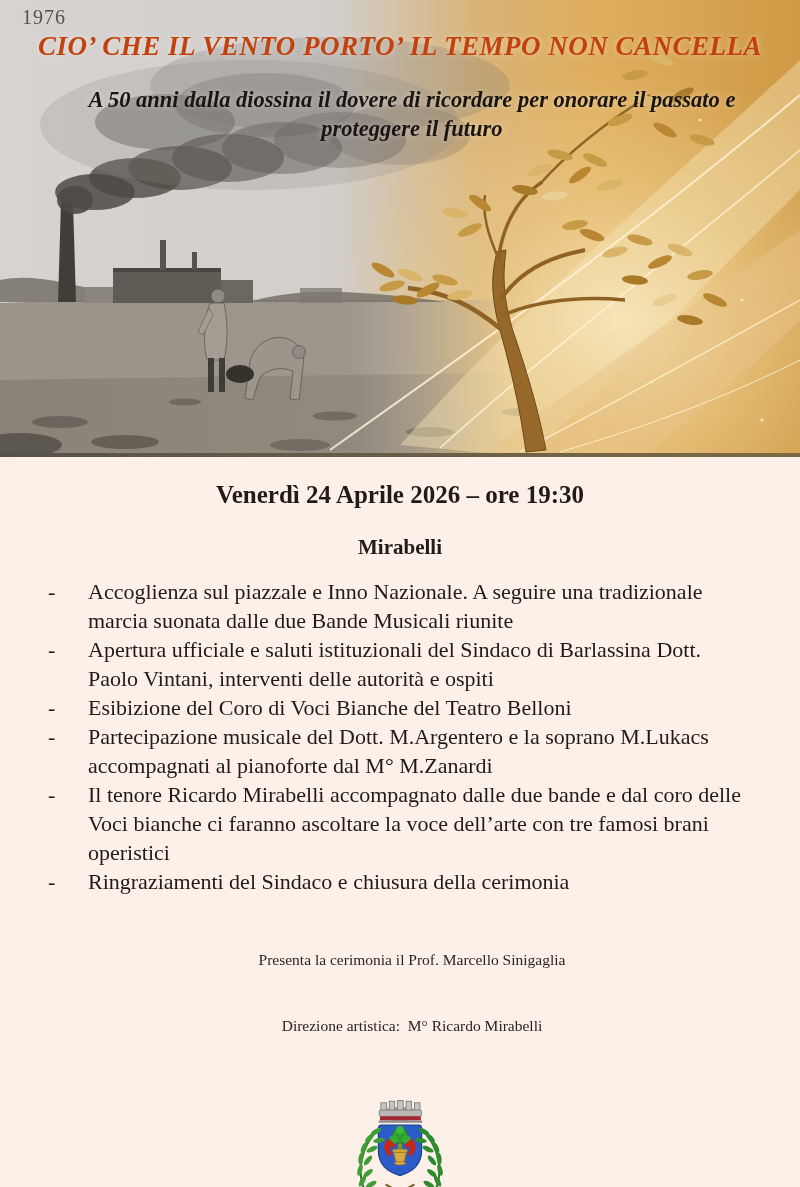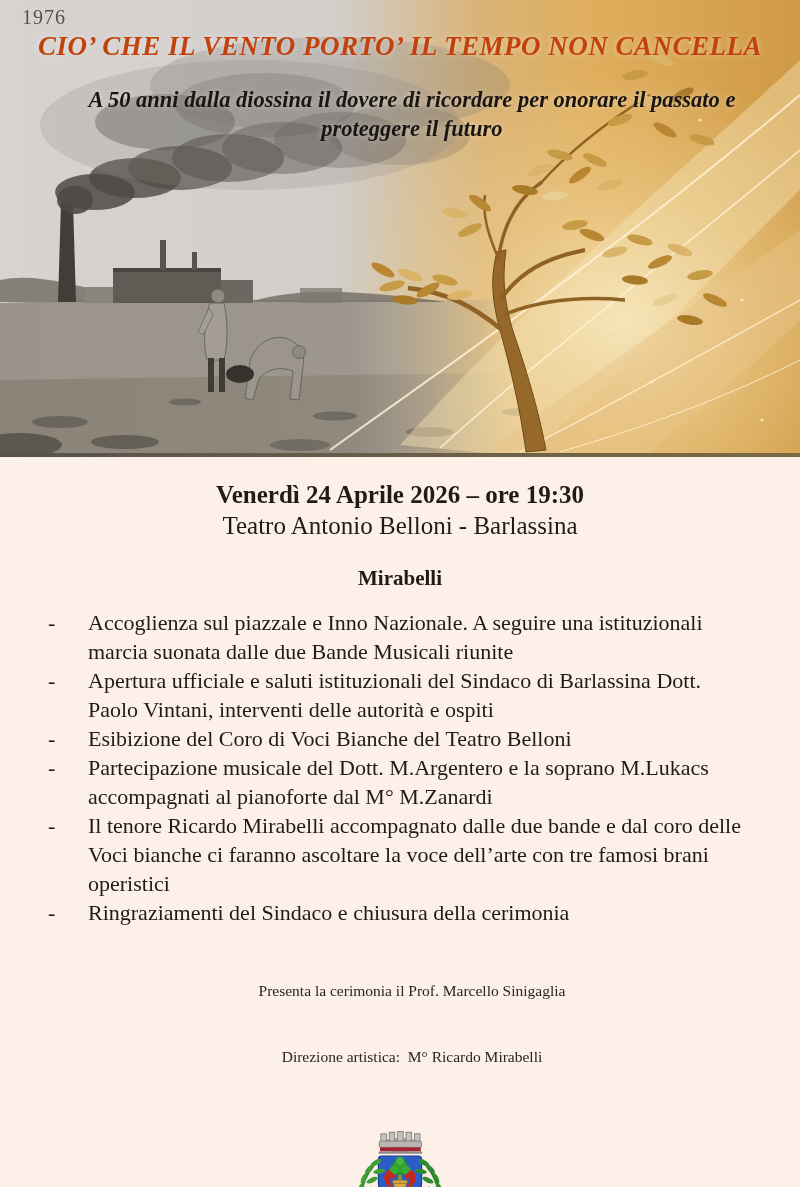--- a/index.html
+++ b/index.html
@@ -240,28 +240,27 @@
     <div class="year-label">1976</div>
     <h1 class="hero-title">CIO’ CHE IL VENTO PORTO’ IL TEMPO NON CANCELLA</h1>
     <div class="hero-subtitle">
       <div>A 50 anni dalla diossina il dovere di ricordare per onorare il passato e</div>
       <div>proteggere il futuro</div>
     </div>
   </div>
 
   <div class="details">
     <div class="event-datetime">Venerdì 24 Aprile 2026 – ore 19:30</div>
-    <div class="event-venue">Teatro Antonio Belloni - Barlassina</div>
 
     <div class="program-heading">Mirabelli</div>
 
     <ul class="program-list">
       <li>
         <span class="dash">-</span>
-        <span class="item-text">Accoglienza sul piazzale e Inno Nazionale. A seguire una istituzionali marcia suonata dalle due Bande Musicali riunite</span>
+        <span class="item-text">Accoglienza sul piazzale e Inno Nazionale. A seguire una tradizionale marcia suonata dalle due Bande Musicali riunite</span>
       </li>
       <li>
         <span class="dash">-</span>
         <span class="item-text">Apertura ufficiale e saluti istituzionali del Sindaco di Barlassina Dott. Paolo Vintani, interventi delle autorità e ospiti</span>
       </li>
       <li>
         <span class="dash">-</span>
         <span class="item-text">Esibizione del Coro di Voci Bianche del Teatro Belloni</span>
       </li>
       <li>

